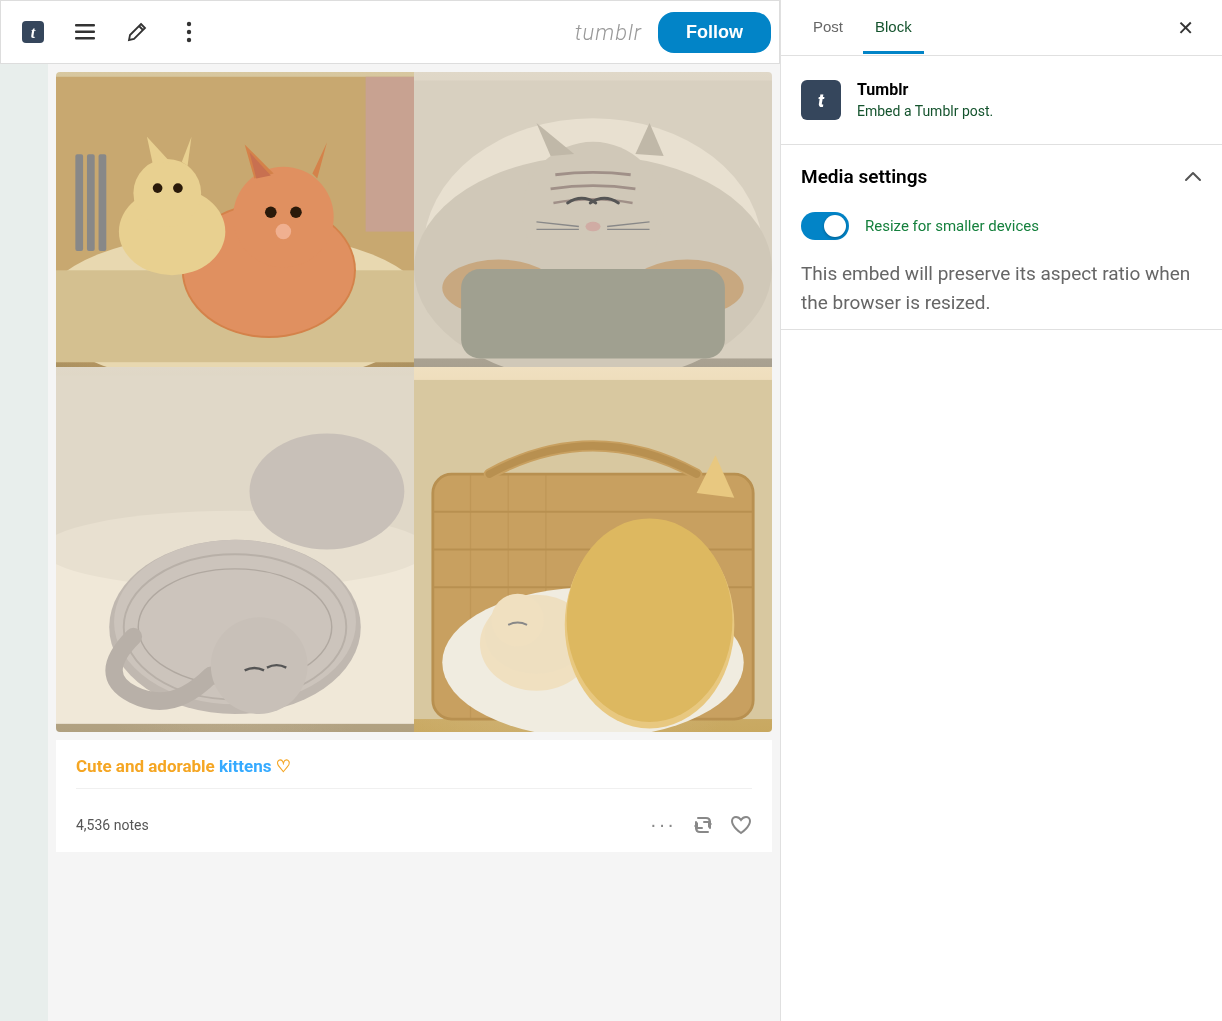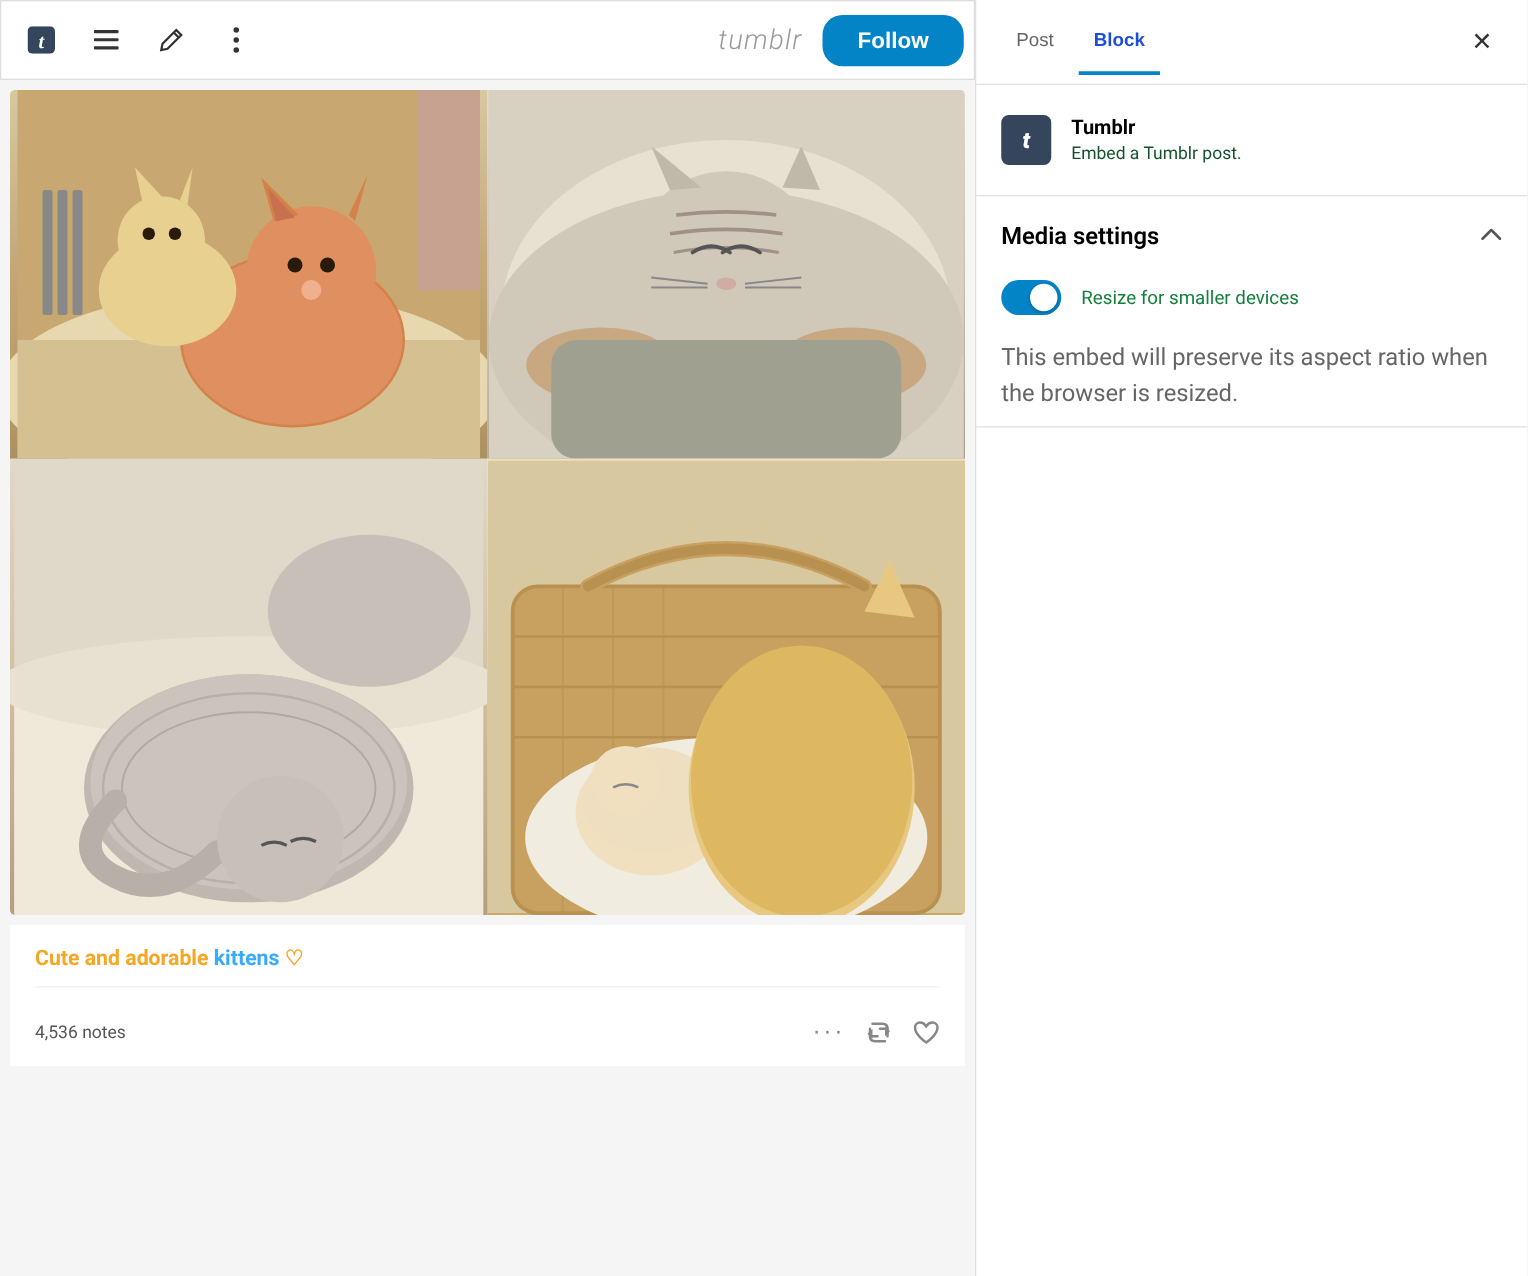--- a/index.html
+++ b/index.html
@@ -92,20 +92,21 @@
       position: absolute;
       top: 4px;
     }
 
     
     .embed-content {
       flex: 1;
       overflow: hidden;
       position: relative;
       background: #f5f5f5;
+      margin-left: 48px;
     }
 
     
     .photo-grid {
       display: grid;
       grid-template-columns: 1fr 1fr;
       grid-template-rows: 295px 365px;
       gap: 0;
       margin: 8px;
       border-radius: 4px;
@@ -176,39 +177,39 @@
       display: flex;
       flex-direction: column;
     }
 
     
     .tab-bar {
       display: flex;
       align-items: center;
       padding: 0 20px;
       border-bottom: 1px solid #e0e0e0;
-      height: 68px;
+      height: 56px;
       gap: 8px;
     }
 
     .tab {
       padding: 16px 12px;
       font-size: 15px;
       font-weight: 500;
       color: #666;
       border: none;
       background: none;
       cursor: pointer;
       border-bottom: 3px solid transparent;
       margin-bottom: -1px;
     }
     .tab.active {
-      color: #1d4ed8;
+      color: #14532d;
       border-bottom: 3px solid #0284c7;
-      font-weight: 700;
+      font-weight: 400;
     }
 
     .close-btn {
       margin-left: auto;
       background: none;
       border: none;
       font-size: 20px;
       cursor: pointer;
       color: #333;
       padding: 8px;

